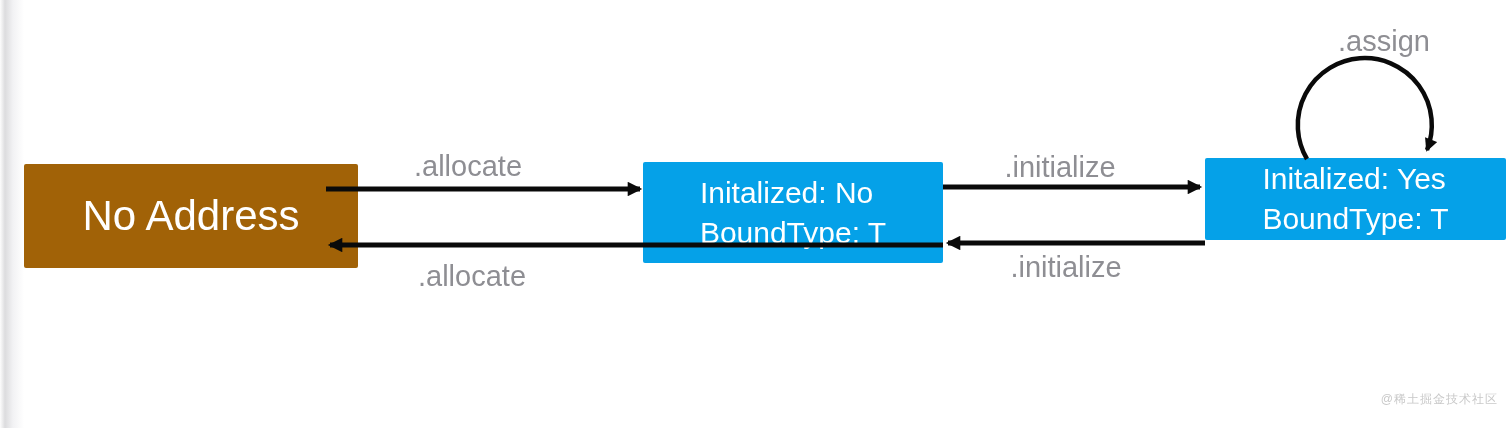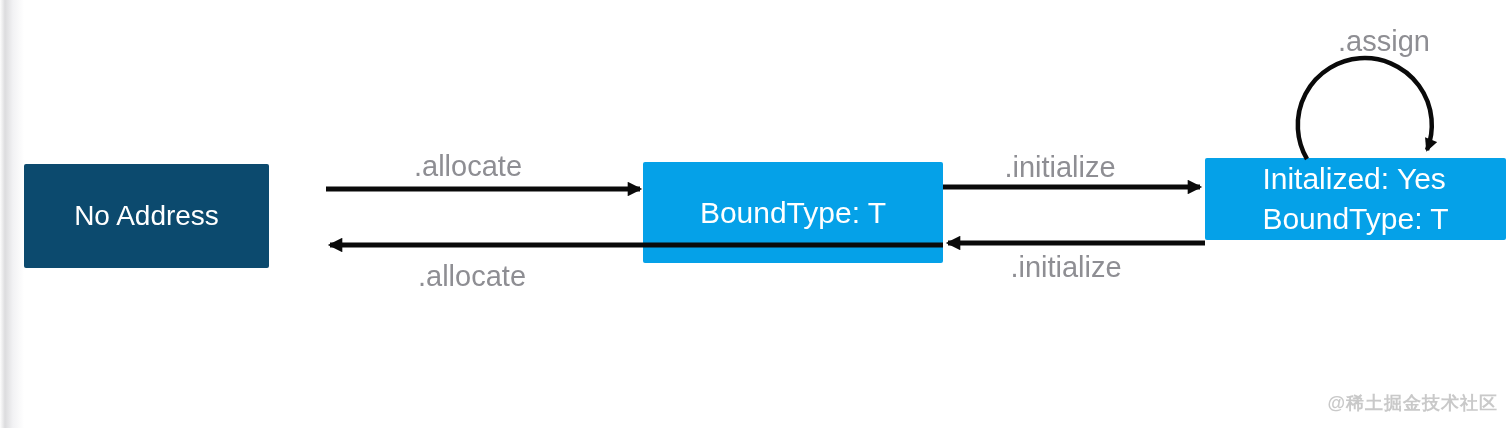--- a/index.html
+++ b/index.html
@@ -20,23 +20,23 @@
   }
   .state {
     position: absolute;
     display: flex;
     align-items: center;
     justify-content: center;
     color: #ffffff;
     border-radius: 2px;
   }
   .state.s1 {
-    left: 24px; top: 164px; width: 245px; height: 104px;
-    background: #0c4a6e;
-    font-size: 28px;
+    left: 24px; top: 164px; width: 334px; height: 104px;
+    background: #a16207;
+    font-size: 42px;
   }
   .state.s2 {
     left: 643px; top: 162px; width: 300px; height: 101px;
     background: #05a1e8;
   }
   .state.s3 {
     left: 1205px; top: 158px; width: 301px; height: 82px;
     background: #05a1e8;
   }
   .slines {
@@ -65,39 +65,39 @@
   }
   .tlabel.l-allocate-top    { left: 468px;  top: 166px; }
   .tlabel.l-allocate-bottom { left: 472px;  top: 276px; }
   .tlabel.l-init-top        { left: 1060px; top: 167px; }
   .tlabel.l-init-bottom     { left: 1066px; top: 267px; }
   .tlabel.l-assign          { left: 1360px; top: 41px; margin-left: 24px;  }
   .watermark {
     position: absolute;
     right: 14px;
     top: 391px;
-    font-size: 18px;
+    font-size: 12px;
     letter-spacing: 1px;
     color: #c9c9c9;
-    font-weight: bold;
   }
 </style>
 </head>
 <body>
 
 <div id="canvas">
 
   <div class="edge-shade"></div>
 
   <div class="state s1">
     <div class="slabel">No Address</div>
   </div>
 
   <div class="state s2">
     <div class="slines">
+      <div>Initalized: No</div>
       <div>BoundType: T</div>
     </div>
   </div>
 
   <div class="state s3">
     <div class="slines">
       <div>Initalized: Yes</div>
       <div>BoundType: T</div>
     </div>
   </div>

